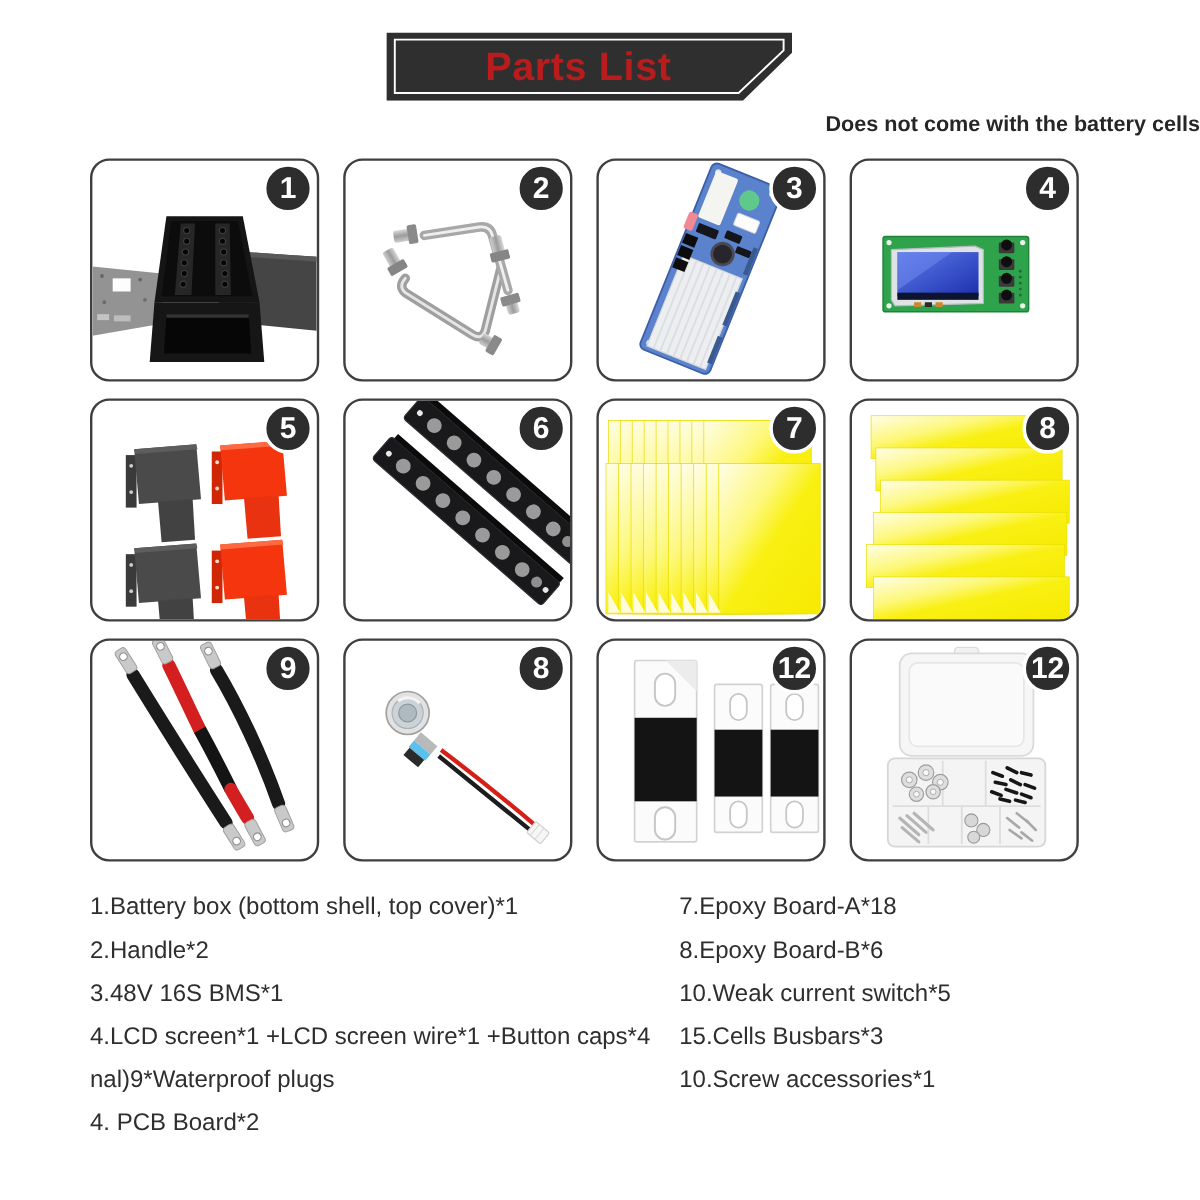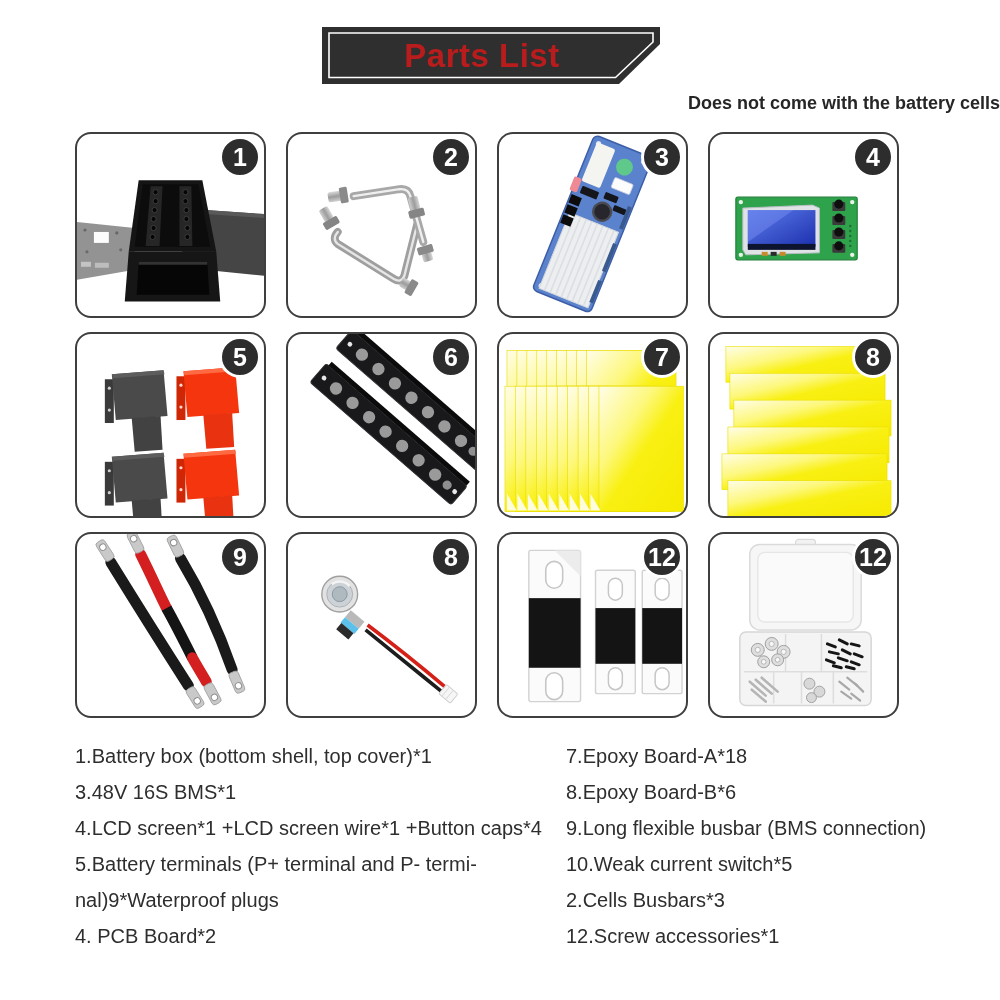--- a/index.html
+++ b/index.html
@@ -446,28 +446,27 @@
             <path d="M142,160 l9,7"></path>
         </g>
       </svg>
       <div class="badge">12</div>
     </div>
 
   </div>
 
   <div class="plist plist-left">
     <p>1.Battery box (bottom shell, top cover)*1</p>
+    <p>2.Handle*2</p>
     <p>3.48V 16S BMS*1</p>
     <p>4.LCD screen*1 +LCD screen wire*1 +Button caps*4</p>
-    <p>5.Battery terminals (P+ terminal and P- termi-</p>
     <p>nal)9*Waterproof plugs</p>
     <p>4. PCB Board*2</p>
   </div>
   <div class="plist plist-right">
     <p>7.Epoxy Board-A*18</p>
     <p>8.Epoxy Board-B*6</p>
-    <p>9.Long flexible busbar (BMS connection)</p>
     <p>10.Weak current switch*5</p>
-    <p>2.Cells Busbars*3</p>
-    <p>12.Screw accessories*1</p>
+    <p>15.Cells Busbars*3</p>
+    <p>10.Screw accessories*1</p>
   </div>
 
 </div>
 
 </body></html>

